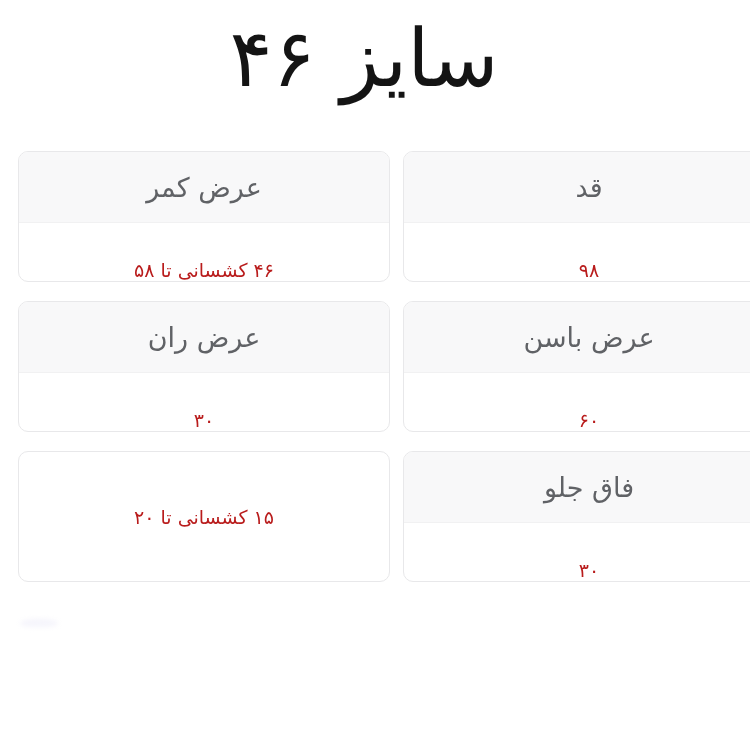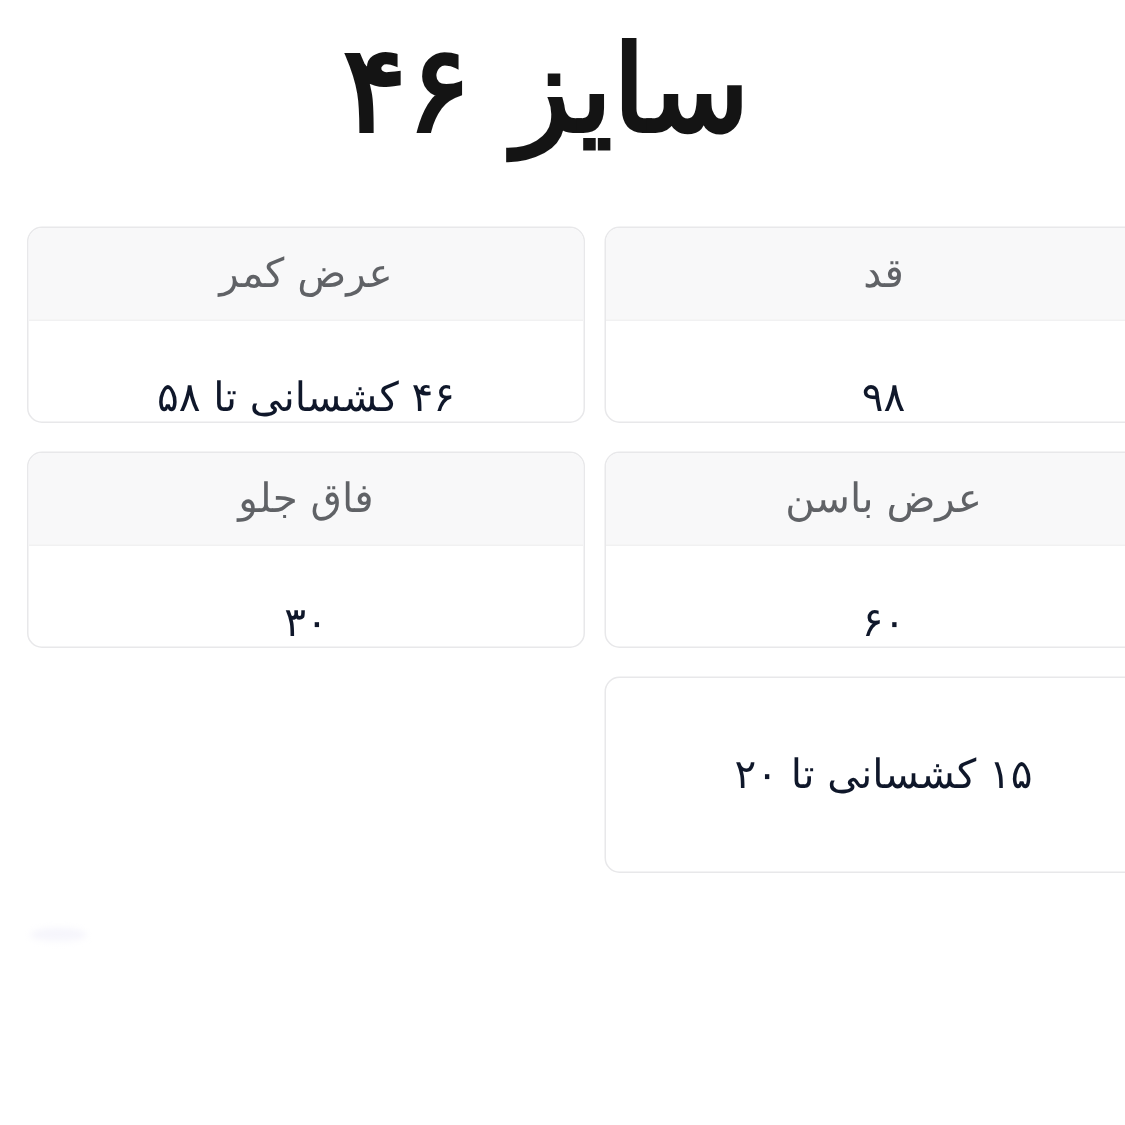--- a/index.html
+++ b/index.html
@@ -21,21 +21,21 @@
     top: 0;
     left: 0;
     width: 750px;
     height: 118px;
     display: flex;
     align-items: center;
     justify-content: center;
   }
   .page-title {
     font-family: "DejaVu Serif", "Liberation Serif", serif;
-    font-weight: 700;
+    font-weight: 400;
     font-size: 80px;
     line-height: 1.1;
     color: #141414;
     letter-spacing: 0;
     white-space: nowrap;
     transform: translateX(-11px); 
   }
   
   .size-grid {
     position: absolute;
@@ -68,22 +68,22 @@
     align-items: center;
     justify-content: center;
     font-size: 27px;
     color: #606266;
   }
   .size-card .card-value {
     flex: 1;
     display: flex;
     align-items: center;
     justify-content: center;
-    font-size: 27px;
-    color: #0f172a;
+    font-size: 19px;
+    color: #b91c1c;
   }
   
   .fade-overlay {
     position: absolute;
     left: 0;
     top: 592px;
     width: 750px;
     height: 158px;
     background: linear-gradient(to bottom,
       rgba(255,255,255,0) 0%,
@@ -122,20 +122,24 @@
   <div class="size-card">
     <div class="card-header">عرض کمر</div>
     <div class="card-value">۴۶ کشسانی تا ۵۸</div>
   </div>
 
   <div class="size-card">
     <div class="card-header">عرض باسن</div>
     <div class="card-value">۶۰</div>
   </div>
 
+  <div class="size-card">
+    <div class="card-header">عرض ران</div>
+    <div class="card-value">۳۰</div>
+  </div>
 
   <div class="size-card">
     <div class="card-header">فاق جلو</div>
     <div class="card-value">۳۰</div>
   </div>
 
   <div class="size-card">
     <div class="card-value">۱۵ کشسانی تا ۲۰</div>
   </div>
 

